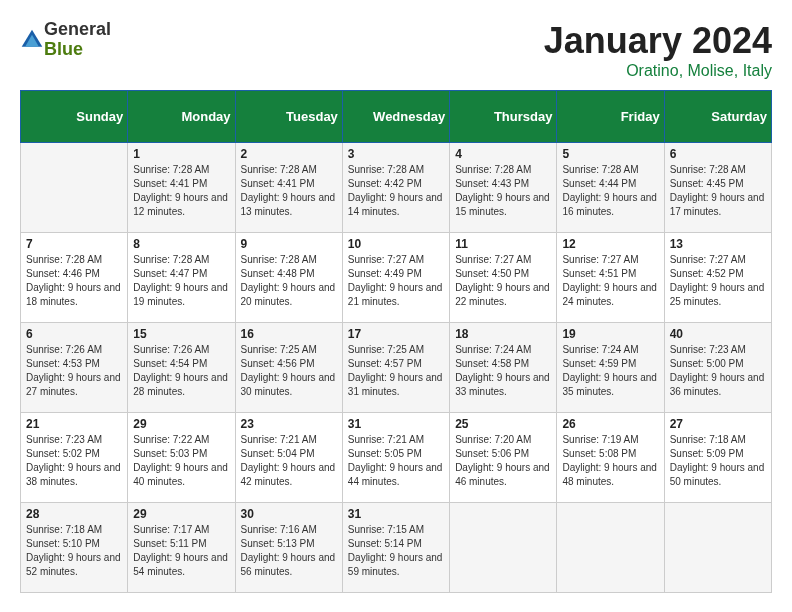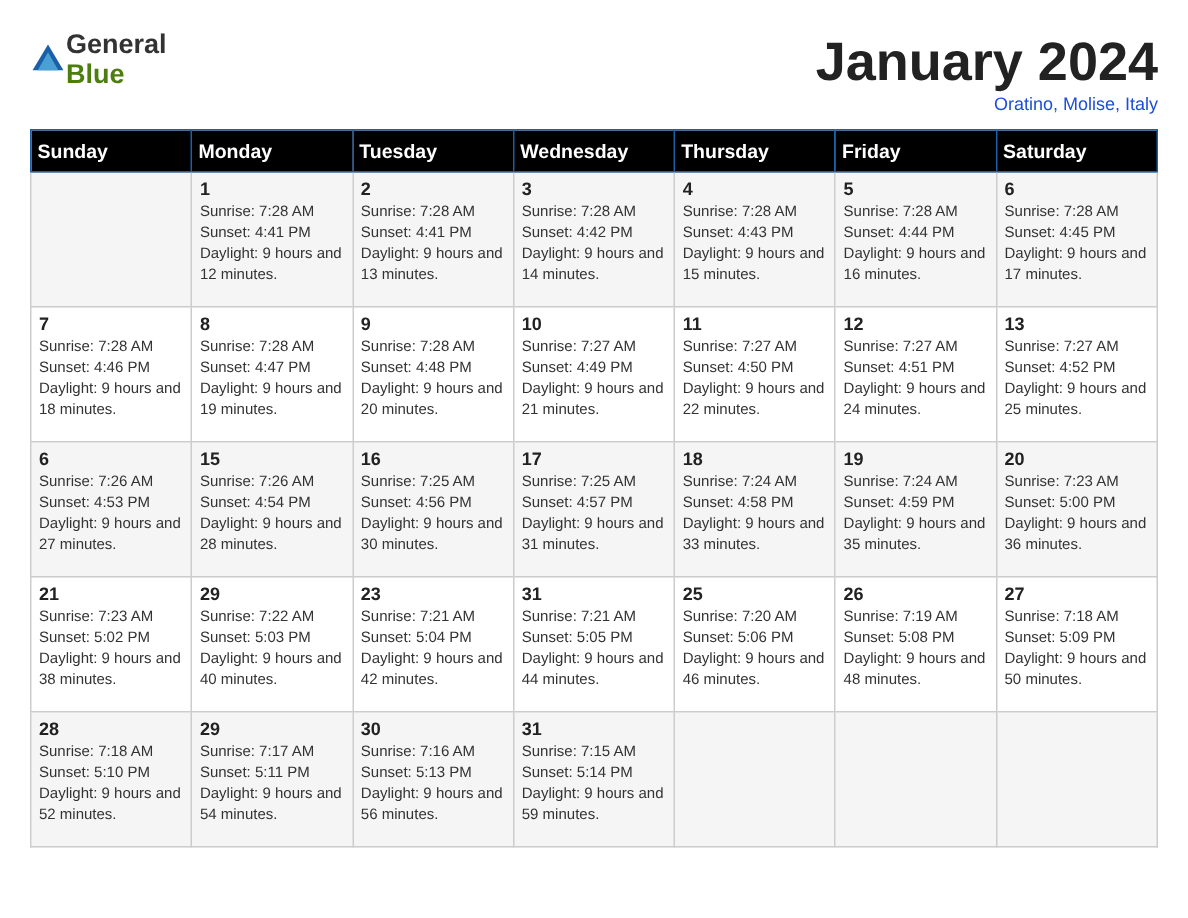--- a/index.html
+++ b/index.html
@@ -34,35 +34,35 @@
     }
     .title-block {
       text-align: right;
     }
     .month-title {
       font-size: 36px;
       font-weight: bold;
       color: #222;
     }
     .location {
-      font-size: 12px;
-      color: #1d4ed8;
+      font-size: 16px;
+      color: #15803d;
     }
     table {
       width: 100%;
       border-collapse: collapse;
       table-layout: fixed;
     }
     thead th {
-      background-color: #000000;
+      background-color: #15803d;
       color: #fff;
-      padding: 6px 4px;
+      padding: 18px 4px;
       font-size: 13px;
       font-weight: bold;
-      text-align: left;
+      text-align: right;
       border: 1px solid #1a5fa8;
     }
     tbody td {
       border: 1px solid #ccc;
       vertical-align: top;
       padding: 4px 5px;
       font-size: 10.5px;
       color: #222;
       height: 90px;
     }
@@ -196,21 +196,21 @@
         </td>
         <td>
           <span class="day-number">18</span>
           <div class="day-info">Sunrise: 7:24 AM<br>Sunset: 4:58 PM<br>Daylight: 9 hours and 33 minutes.</div>
         </td>
         <td>
           <span class="day-number">19</span>
           <div class="day-info">Sunrise: 7:24 AM<br>Sunset: 4:59 PM<br>Daylight: 9 hours and 35 minutes.</div>
         </td>
         <td>
-          <span class="day-number">20</span>
+          <span class="day-number">40</span>
           <div class="day-info">Sunrise: 7:23 AM<br>Sunset: 5:00 PM<br>Daylight: 9 hours and 36 minutes.</div>
         </td>
       </tr>
       <tr>
         <td>
           <span class="day-number">21</span>
           <div class="day-info">Sunrise: 7:23 AM<br>Sunset: 5:02 PM<br>Daylight: 9 hours and 38 minutes.</div>
         </td>
         <td>
           <span class="day-number">29</span>

